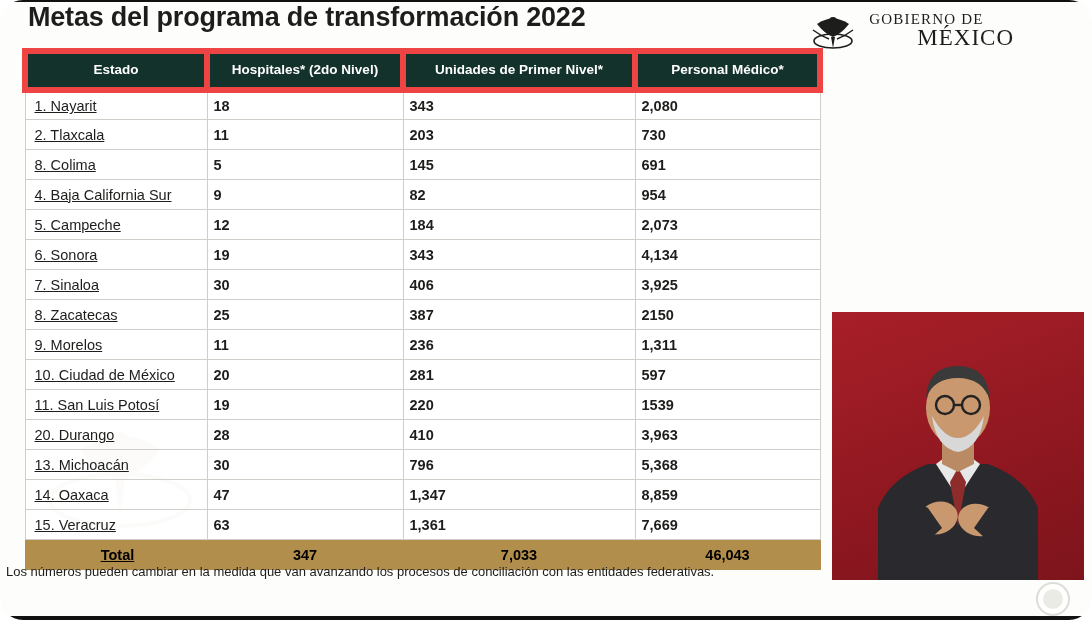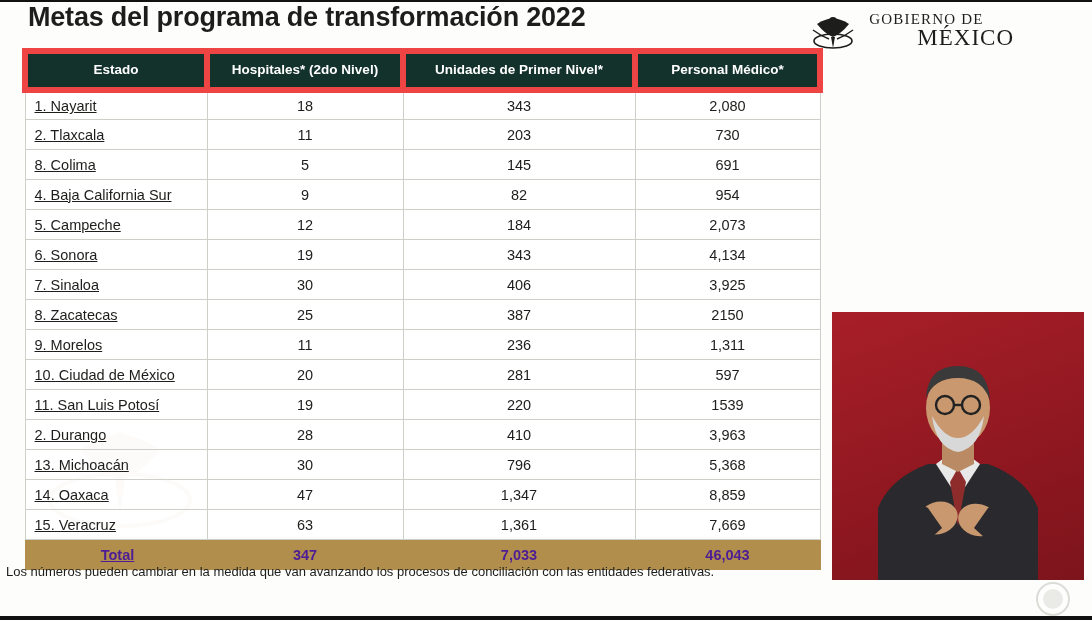--- a/index.html
+++ b/index.html
@@ -12,20 +12,21 @@
     overflow: hidden;
     position: relative;
   }
   .slide {
     position: absolute;
     left: 0; top: 0;
     width: 1092px;
     height: 620px;
     background: #fdfdfb;
     overflow: hidden;
+    border-radius: 23px;
   }
   
   .watermark {
     position: absolute;
     left: 20px;
     top: 380px;
     width: 200px;
     height: 180px;
     opacity: 0.13;
     pointer-events: none;
@@ -95,25 +96,25 @@
     border: 1px solid #cfcfc9;
     background: rgba(255,255,255,0.82);
     height: 30px;
   }
   table.metas td.estado {
     text-align: left;
     padding-left: 9px;
     text-decoration: underline;
   }
   table.metas td.num {
-    text-align: center;
+    font-weight: bold;
   }
   table.metas tr.total td {
     background: #b28e4c;
-    color: #4c1d95;
+    color: #000000;
     font-weight: bold;
     border: 1px solid #b28e4c;
     text-align: center;
     font-size: 14.5px;
   }
   table.metas tr.total td.estado {
     text-align: center;
   }
   .col-estado { width: 182px; }
   .col-hosp   { width: 196px; }
@@ -285,21 +286,21 @@
           <td class="num">281</td>
           <td class="num">597</td>
         </tr>
         <tr>
           <td class="estado">11. San Luis Potosí</td>
           <td class="num">19</td>
           <td class="num">220</td>
           <td class="num">1539</td>
         </tr>
         <tr>
-          <td class="estado">2. Durango</td>
+          <td class="estado">20. Durango</td>
           <td class="num">28</td>
           <td class="num">410</td>
           <td class="num">3,963</td>
         </tr>
         <tr>
           <td class="estado">13. Michoacán</td>
           <td class="num">30</td>
           <td class="num">796</td>
           <td class="num">5,368</td>
         </tr>

